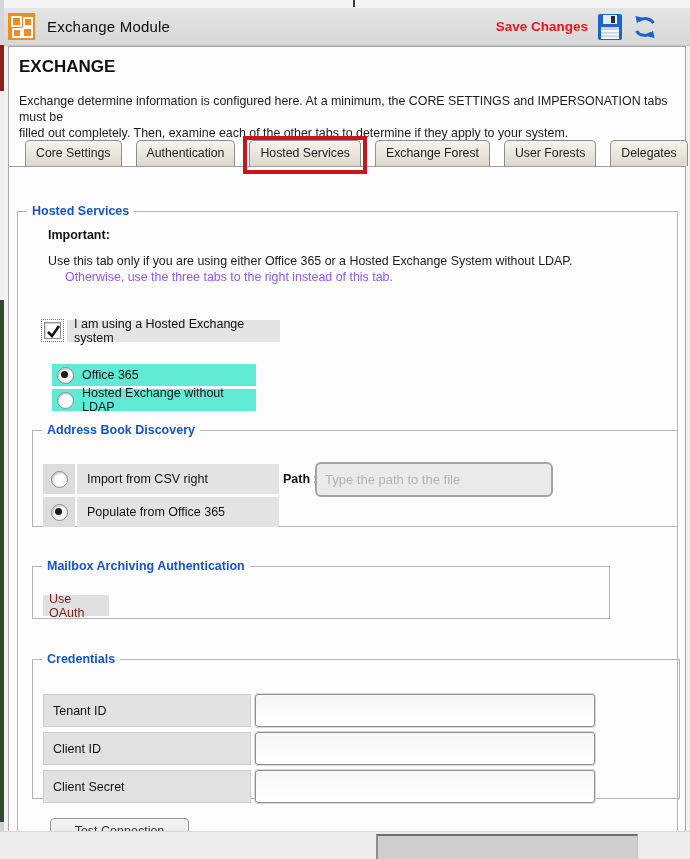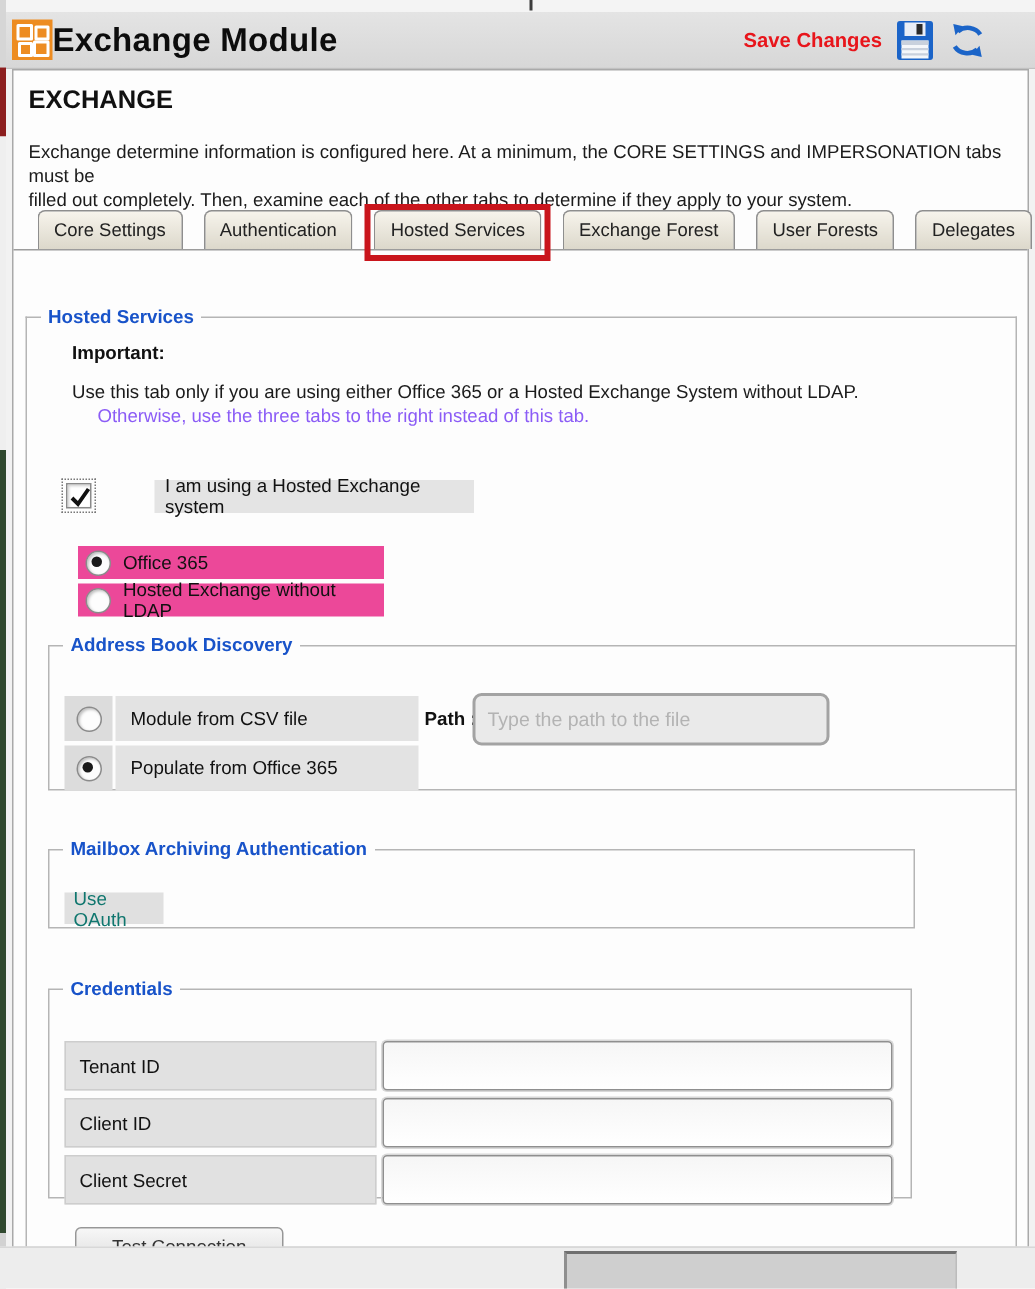--- a/index.html
+++ b/index.html
@@ -22,21 +22,21 @@
 
   
   .header{left:4px;top:8px;width:686px;height:38px;background:linear-gradient(#e4e4e4,#d7d7d7);
     border-bottom:1px solid #c1c1c1;display:flex;align-items:center;}
   .logo{width:27px;height:27px;margin-left:4px;background:#ed8c21;position:relative;flex:none;}
   .logo span{position:absolute;border:2px solid #fff;border-radius:1px;}
   .lg-tl{left:3px;top:3px;width:7px;height:7px;}
   .lg-tr{left:15px;top:4px;width:6px;height:6px;}
   .lg-bl{left:4px;top:15px;width:6px;height:6px;}
   .lg-br{left:14px;top:14px;width:7px;height:7px;}
-  .header-title{font-size:22px;font-weight:bold;color:#0d0d0d;margin-left:0;letter-spacing:0.2px;}
+  .header-title{font-size:15px;font-weight:normal;color:#0d0d0d;margin-left:12px;letter-spacing:0.2px;}
   .header-right{margin-left:auto;display:flex;align-items:center;gap:9px;padding-right:32px;}
   .save-label{color:#e8151b;font-weight:bold;font-size:13.5px;cursor:pointer;}
   .hicon{display:block;}
 
   
   .panel{left:8px;top:46px;width:678px;height:786px;background:#fdfdfd;border:1px solid #a9a9a9;}
   .page-title{left:10px;top:10px;font-size:17px;font-weight:bold;color:#111;}
   .desc{left:10px;top:46px;font-size:12.4px;color:#1b1b1b;line-height:16px;}
 
   
@@ -46,54 +46,54 @@
   .tab-wrap{position:relative;}
   .tab-redbox{position:absolute;left:-6px;right:-6px;top:-4px;bottom:-8px;border:4px solid #c9151c;z-index:3;pointer-events:none;}
   .tabline{left:0;width:676px;top:119px;height:1px;background:#9c9c9c;}
 
   
   fieldset{position:absolute;box-sizing:border-box;border:1px solid #b5b5b5;margin:0;padding:0;}
   legend{color:#1853c9;font-weight:bold;font-size:12.5px;margin-left:9px;padding:0 5px;}
   .fs-hosted{left:8px;top:157px;width:661px;bottom:-2px;border-bottom:none;background:transparent;}
   .fs-abd{left:14px;top:205px;width:646px;height:104px;}
   .fs-mail{left:14px;top:341px;width:578px;height:60px;}
-  .fs-cred{left:14px;top:434px;width:576px;height:147px;}
+  .fs-cred{left:14px;top:434px;width:648px;height:147px;}
 
   .important-h{left:30px;top:10px;font-size:12.5px;font-weight:bold;color:#111;}
   .important-l1{left:30px;top:36px;font-size:12.4px;color:#1b1b1b;}
   .important-l2{left:47px;top:52px;font-size:12.4px;color:#8b5cf6;text-align:right;}
 
   
   .checkbox{left:26px;top:104px;width:17px;height:17px;background:#fff;border:1px solid #8a8a8a;
     box-shadow:inset 1px 1px 2px rgba(0,0,0,0.2);outline:1px dotted #777;outline-offset:2px;cursor:pointer;}
   .cb-label{left:49px;top:102px;width:213px;height:22px;background:#e4e4e4;font-size:12.5px;color:#111;
-    display:flex;align-items:center;padding-left:7px;cursor:pointer;margin-left:36px;}
+    display:flex;align-items:center;padding-left:7px;cursor:pointer;}
 
   
   .radio{width:15px;height:15px;border-radius:50%;background:#fdfdfd;border:1px solid #8b8b8b;
     box-shadow:inset 1px 1px 2px rgba(0,0,0,0.25);flex:none;cursor:pointer;}
   .radio.sel::after{content:'';display:block;width:7px;height:7px;border-radius:50%;background:#1a1a1a;margin:3px;}
-  .o365-row{left:34px;width:204px;height:22px;background:#ec4899;display:flex;align-items:center;
+  .o365-row{left:34px;width:204px;height:22px;background:#5eead4;display:flex;align-items:center;
     font-size:12.5px;color:#111;cursor:pointer;}
   .o365-row .radio{margin:0 8px 0 5px;}
   .row1{top:146px;} .row2{top:171px;}
 
   
   .abd-cell{width:32px;height:30px;background:#dcdcdc;display:flex;align-items:center;justify-content:center;cursor:pointer;}
   .abd-label{width:202px;height:30px;background:#e3e3e3;display:flex;align-items:center;
     padding-left:10px;font-size:12.5px;color:#111;box-sizing:border-box;cursor:pointer;}
   .abd-row1c{left:10px;top:27px;} .abd-row1l{left:44px;top:27px;}
   .abd-row2c{left:10px;top:60px;} .abd-row2l{left:44px;top:60px;}
   .path-label{left:250px;top:27px;height:30px;display:flex;align-items:center;font-size:12.5px;font-weight:bold;color:#111;}
   .path-input{left:282px;top:25px;width:238px;height:35px;background:#eaeaea;border:2px solid #a3a3a3;
     border-radius:6px;font-size:13px;color:#555;padding:0 8px;font-family:"Liberation Sans",sans-serif;}
   .path-input::placeholder{color:#b3b3b3;}
 
   
-  .oauth{left:10px;top:22px;width:66px;height:21px;background:#e0e0e0;font-size:12.5px;color:#0f766e;
+  .oauth{left:10px;top:22px;width:66px;height:21px;background:#e0e0e0;font-size:12.5px;color:#7f1d1d;
     display:flex;align-items:center;padding-left:6px;}
 
   
   .cred-row{position:absolute;left:10px;height:33px;}
   .cr1{top:28px;} .cr2{top:66px;} .cr3{top:104px;}
   .cred-label{position:absolute;left:0;top:0;width:208px;height:33px;background:#e1e1e1;border:1px solid #cdcdcd;
     display:flex;align-items:center;padding-left:9px;font-size:12.5px;color:#111;box-sizing:border-box;}
   .cred-input{position:absolute;left:212px;top:0;width:340px;height:33px;background:linear-gradient(#f6f6f6,#ffffff);
     border:1px solid #8f8f8f;box-shadow:0 0 0 1px #d8d8d8;border-radius:3px;box-sizing:border-box;
     font-size:13px;padding:0 8px;font-family:"Liberation Sans",sans-serif;}
@@ -191,21 +191,21 @@
       <span class="radio"></span>
       <span>Hosted Exchange without LDAP</span>
     </div>
 
     <fieldset class="fs-abd">
       <legend>Address Book Discovery</legend>
 
       <div class="abs abd-cell abd-row1c">
         <span class="radio"></span>
       </div>
-      <div class="abs abd-label abd-row1l">Module from CSV file</div>
+      <div class="abs abd-label abd-row1l">Import from CSV right</div>
 
       <div class="abs path-label">Path :</div>
       <input class="abs path-input" type="text" disabled="" placeholder="Type the path to the file" style="">
 
       <div class="abs abd-cell abd-row2c">
         <span class="radio sel"></span>
       </div>
       <div class="abs abd-label abd-row2l">Populate from Office 365</div>
     </fieldset>
 

